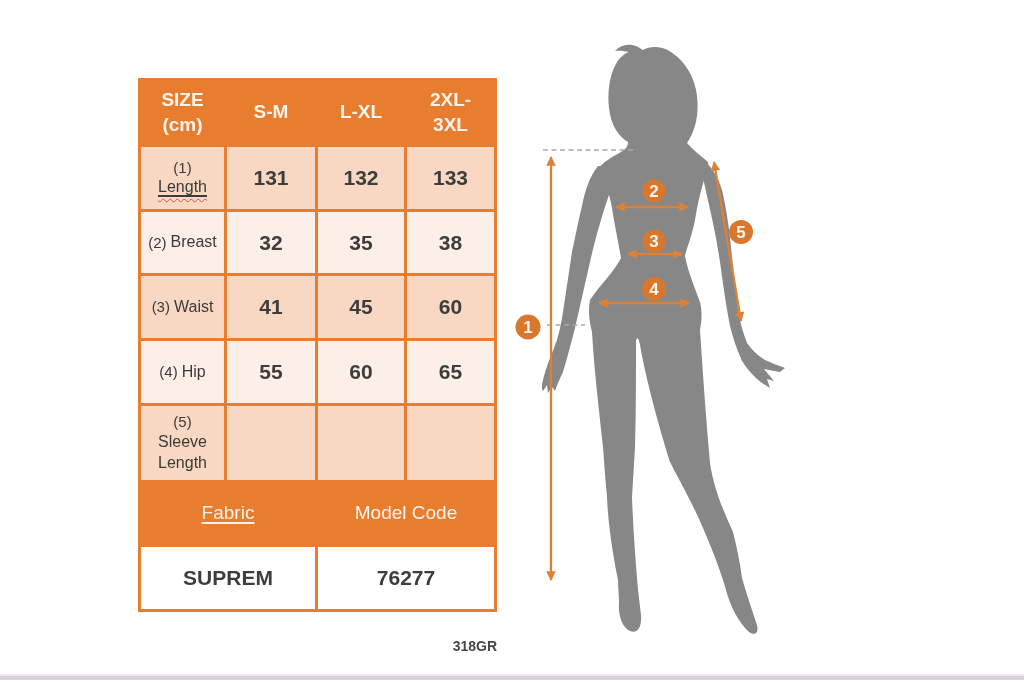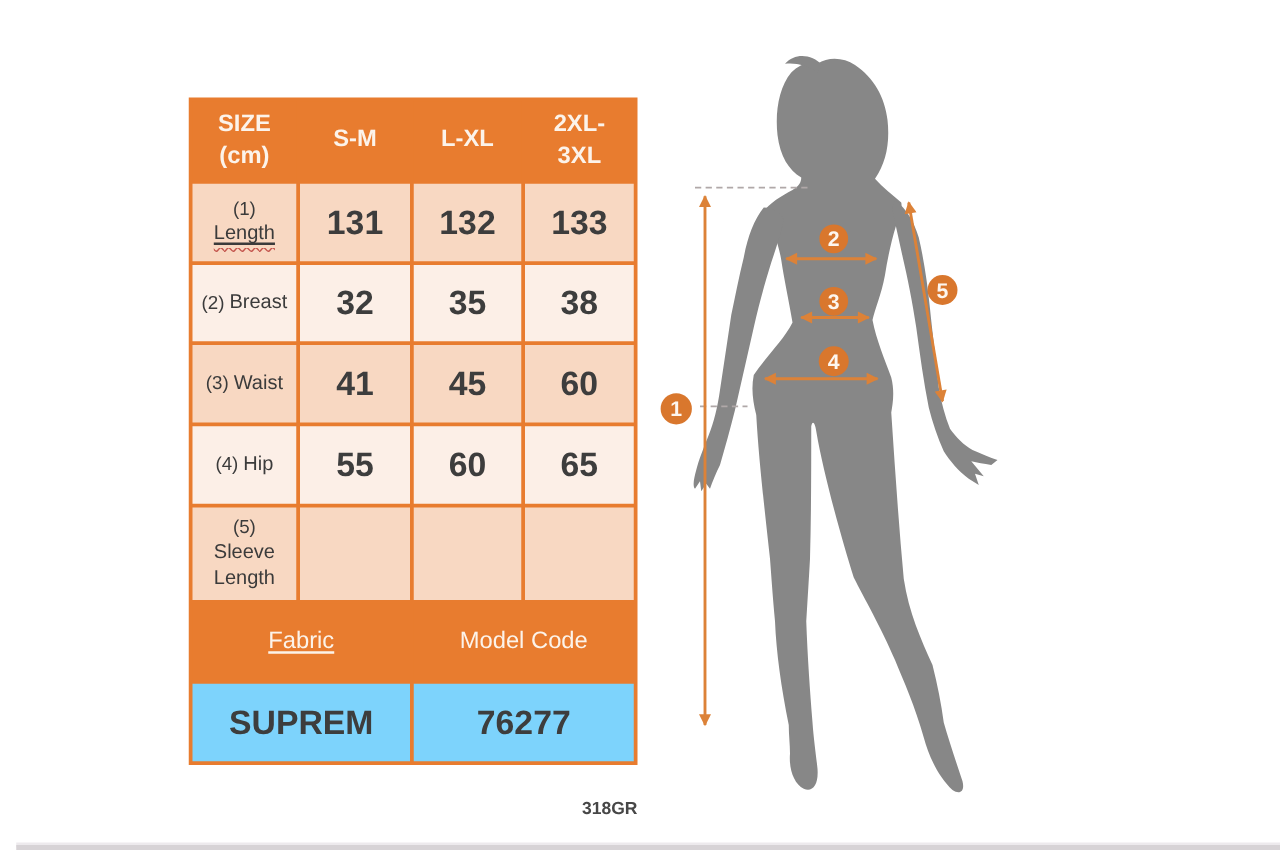--- a/index.html
+++ b/index.html
@@ -2,43 +2,43 @@
 <html><head>
 <meta charset="utf-8">
 <style>
   html, body {
     margin: 0; padding: 0;
     width: 1024px; height: 686px;
     background: #ffffff;
     overflow: hidden;
     font-family: "Liberation Sans", "DejaVu Sans", sans-serif;
   }
-  .canvas { position: relative; width: 844px; height: 686px; background: #ffffff; margin-left: 13px; }
+  .canvas { position: relative; width: 844px; height: 686px; background: #ffffff; }
 
   
   .size-table {
     position: absolute; left: 138px; top: 78px;
     width: 359px; height: 534px;
     box-sizing: border-box;
     background: #e87c2f;
     display: grid;
     grid-template-columns: 83px 88px 86px 87px;
     grid-template-rows: 63px 62px 61px 62px 62px 74px 61px 62px;
     gap: 3px; padding: 3px;
   }
   .cell {
     display: flex; align-items: center; justify-content: center;
     text-align: center; color: #3b3b3b;
     overflow: hidden;
   }
   .cell.head { background: #e87c2f; color: #fcf3ea; font-weight: bold; font-size: 19px; line-height: 1.3; }
   .cell.odd  { background: #f8d8c2; }
   .cell.even { background: #fcefe7; }
-  .cell.bottomrow { background: #7dd3fc; }
-  .cell.num { font-size: 27px; font-weight: bold; color: #3d3d3d; }
+  .cell.bottomrow { background: #ffffff; }
+  .cell.num { font-size: 21px; font-weight: bold; color: #3d3d3d; }
   .cell.label { font-size: 16px; line-height: 1.3; gap: 4px; padding: 2px; }
   .cell.label .prefix { font-size: 15px; }
   .cell.stacked { flex-direction: column; gap: 0; }
   .span2 { grid-column: span 2; }
   .pre { white-space: pre-line; }
   .underline { text-decoration: underline; text-decoration-thickness: 1.5px; text-underline-offset: 3px; }
   .wavy { text-decoration: underline wavy #c4554d; text-decoration-thickness: 1px; text-underline-offset: 6px; }
   .footer-label { font-size: 19px; font-weight: normal; }
   .rowname { max-width: 72px; text-align: center; }
 

